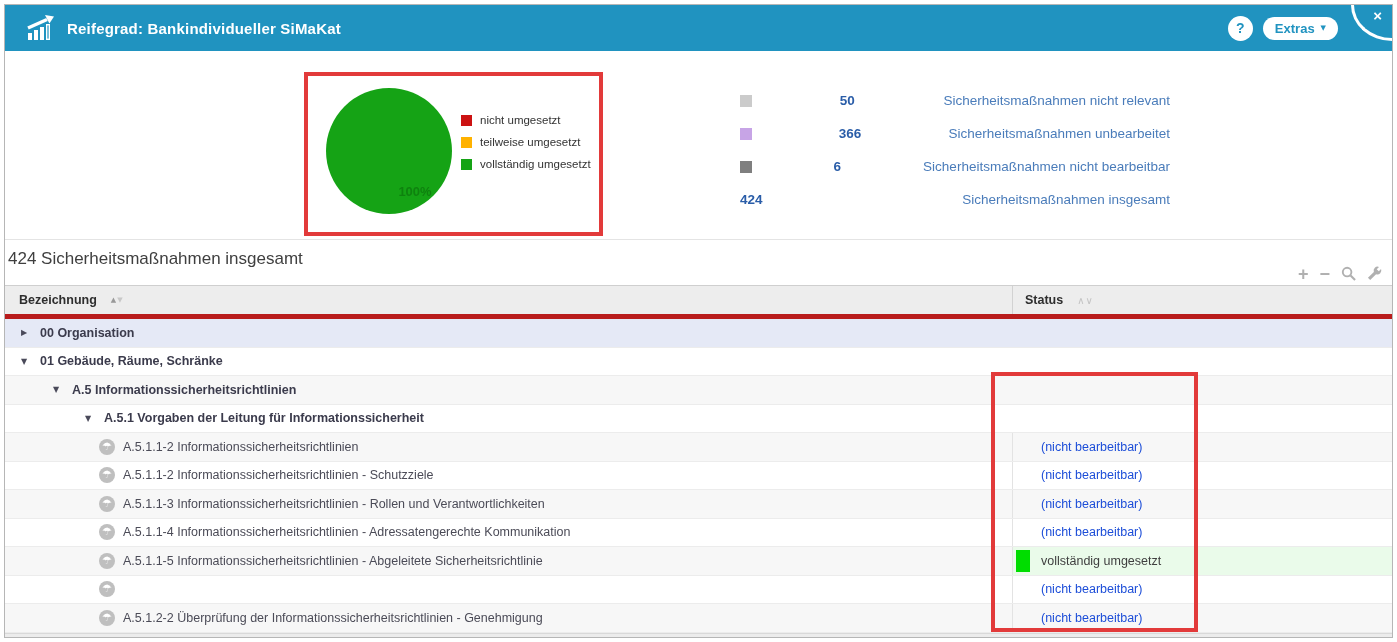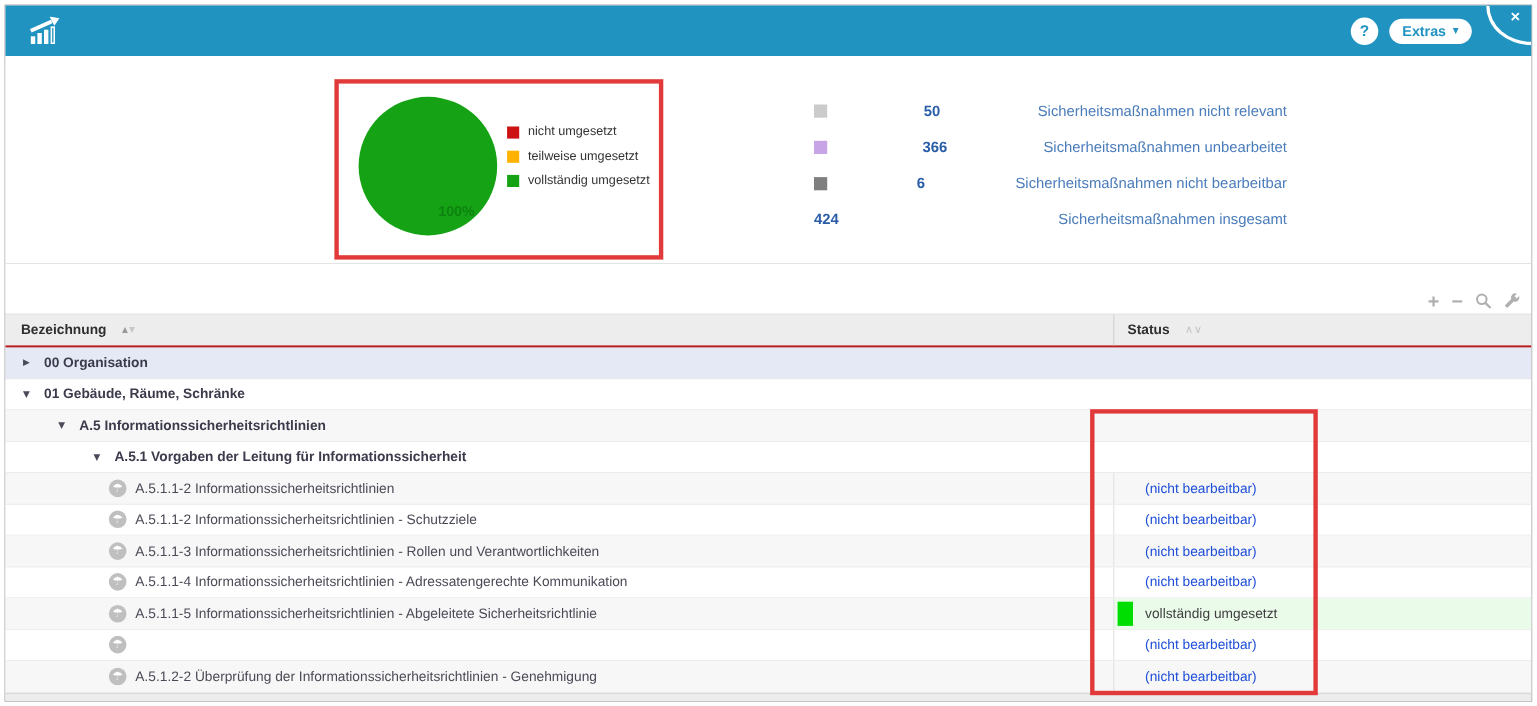--- a/index.html
+++ b/index.html
@@ -40,21 +40,21 @@
 
   
   .section-bar{flex:0 0 45px;position:relative;background:#fff;}
   .section-title{position:absolute;left:3px;top:9px;font-size:17px;color:#3f3f3f;}
   .tools{position:absolute;right:10px;bottom:4px;display:flex;align-items:center;gap:11px;}
   .tool{cursor:pointer;display:flex;align-items:center;color:#b0b0b0;}
   .tglyph{font-size:18px;font-weight:700;color:#b0b0b0;line-height:14px;}
 
   
   .table{flex:0 0 auto;border-top:1px solid #cfcfcf;}
-  .thead{height:28px;background:#ededed;border-bottom:2px solid #b91c1c;display:flex;
+  .thead{height:28px;background:#ededed;border-bottom:5px solid #b91c1c;display:flex;
          font-weight:700;font-size:12.5px;color:#2e2e2e;}
   .cell-name{flex:0 0 1007px;width:1007px;display:flex;align-items:center;padding-left:14px;box-sizing:border-box;overflow:hidden;}
   .cell-status{flex:1 1 auto;display:flex;align-items:center;padding-left:12px;box-sizing:border-box;}
   .thead .cell-status{border-left:1px solid #d2d2d2;cursor:pointer;}
   .thead .cell-name{cursor:pointer;}
   .sort{margin-left:14px;display:flex;gap:1px;font-family:"DejaVu Sans",sans-serif;}
   .sort.tri{font-size:7px;}
   .sort.tri .up{color:#999;} .sort.tri .dn{color:#c8c8c8;}
   .sort.chev{font-size:10px;font-weight:400;}
   .sort.chev .up,.sort.chev .dn{color:#c3c3c3;}
@@ -90,20 +90,21 @@
       <span class="app-icon">
         <svg width="30" height="26" viewBox="0 0 30 26">
           <rect x="3" y="18" width="4" height="7" fill="#fff"></rect>
           <rect x="9" y="15" width="4" height="10" fill="#fff"></rect>
           <rect x="15" y="12" width="4" height="13" fill="#fff"></rect>
           <rect x="21.7" y="9.7" width="2.6" height="14.6" fill="none" stroke="#fff" stroke-width="1.4"></rect>
           <path d="M3 13 L22 4.5" stroke="#fff" stroke-width="3.4" fill="none"></path>
           <path d="M20 0 L29 1.6 L24.4 8.4 Z" fill="#fff"></path>
         </svg>
       </span>
+      <span class="title">Reifegrad: Bankindividueller SiMaKat</span>
       <span class="help-btn">
         <span>?</span>
       </span>
       <span class="extras-btn">
         <span>Extras</span>
         <span class="caret">▼</span>
       </span>
       <span class="close-corner">
         <span class="x">×</span>
       </span>
@@ -144,20 +145,21 @@
             <span class="stat-label">&nbsp;Sicherheitsmaßnahmen nicht bearbeitbar</span>
           </div>
           <div class="stat-line">
             <span class="stat-count">424</span>
             <span class="stat-label">&nbsp;Sicherheitsmaßnahmen insgesamt</span>
           </div>
         </div>
     </div>
 
     <div class="section-bar">
+      <div class="section-title">424 Sicherheitsmaßnahmen insgesamt</div>
       <div class="tools">
           <span class="tool">
             <span class="tglyph">+</span>
           </span>
           <span class="tool">
             <span class="tglyph">−</span>
           </span>
           <span class="tool">
             <svg width="15" height="15" viewBox="0 0 16 16">
               <circle cx="6.5" cy="6.5" r="4.6" fill="none" stroke="#b0b0b0" stroke-width="2"></circle>

